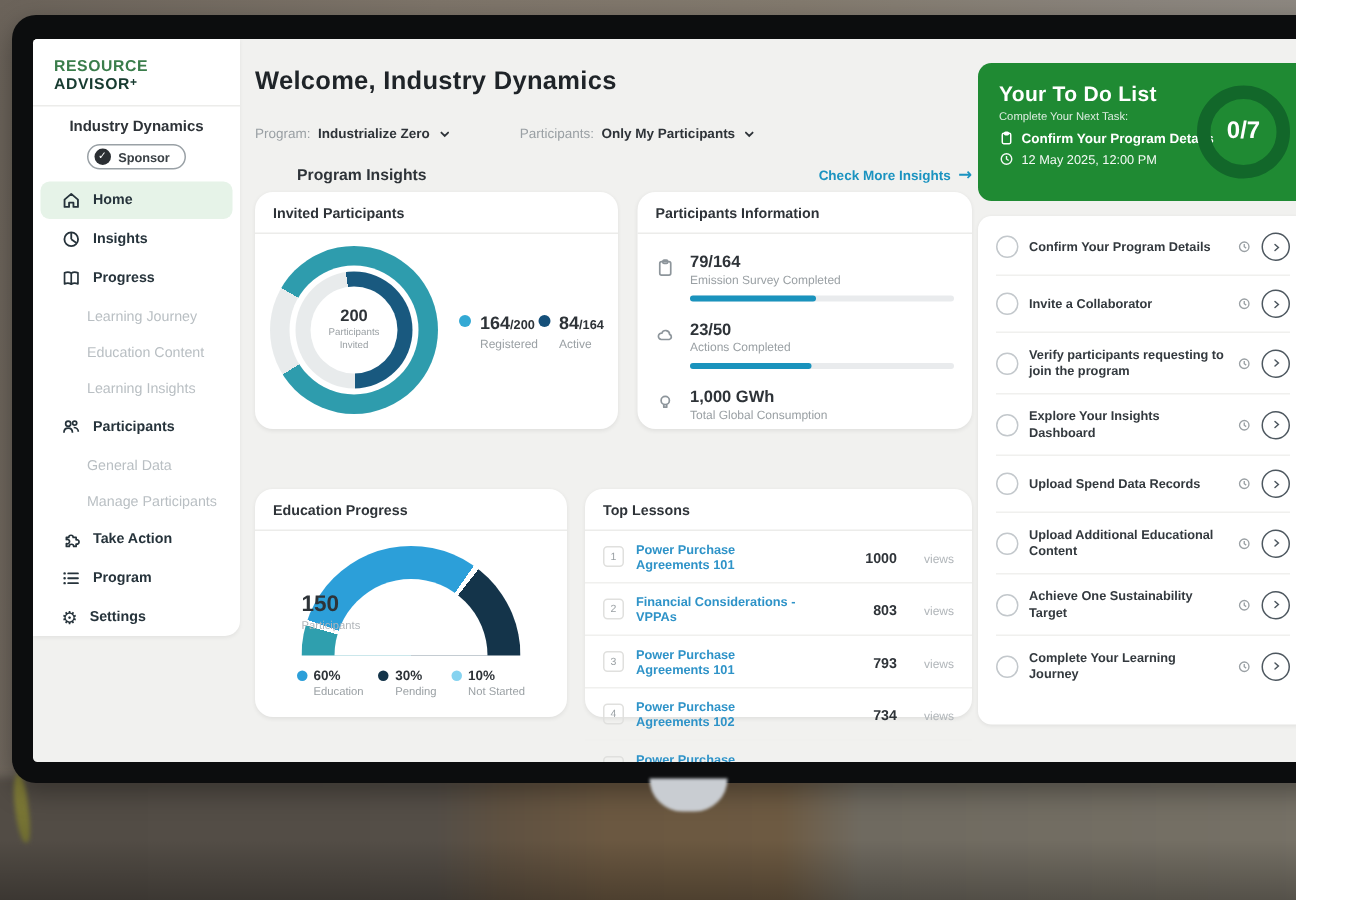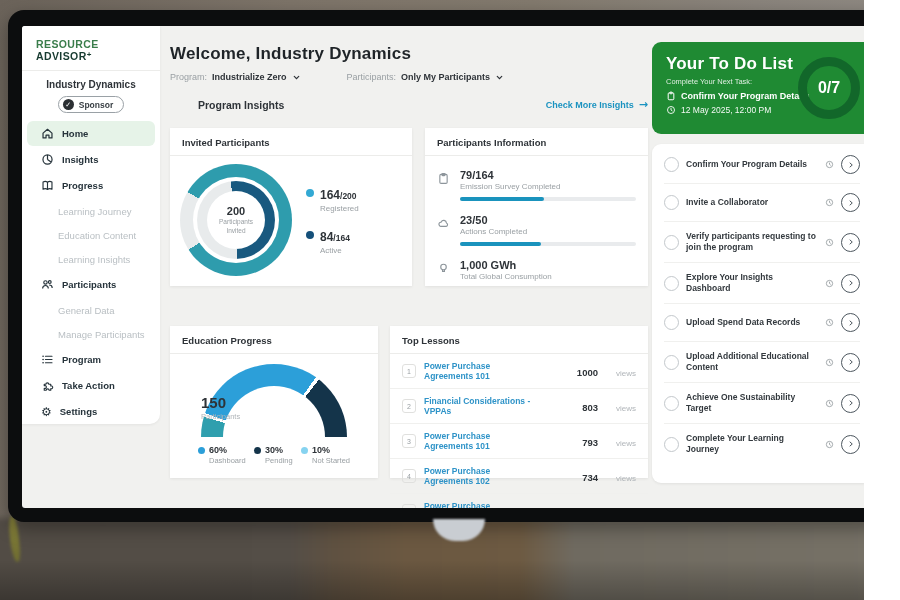--- a/index.html
+++ b/index.html
@@ -28,45 +28,45 @@
   .nav{margin-top:0;border-radius:26px;}
   .nav-item{display:flex;align-items:center;gap:8px;height:25px;padding:0 10px 0 14px;margin:1px 5px;border-radius:6px;font-size:9.5px;font-weight:700;color:#26333b;cursor:pointer;}
   .nav-item.active{background:#e6f3e8;}
   .nav-item svg{flex:none;}
   .nav-sub{height:24px;padding-left:36px;display:flex;align-items:center;font-size:9.5px;font-weight:500;color:#b9bfc3;cursor:pointer;}
   .uni-icon{font-family:"DejaVu Sans",sans-serif;font-size:12px;line-height:1;color:#26333b;}
 
   
   .main{position:absolute;left:148px;top:0;width:478px;height:482px;}
   .h1{margin-top:18px;font-size:17px;font-weight:800;color:#1f2428;letter-spacing:.2px;}
-  .filters{display:flex;gap:46px;margin-top:8px;align-items:center;}
+  .filters{display:flex;gap:46px;margin-top:20px;align-items:center;}
   .filter{display:flex;align-items:center;gap:5px;cursor:pointer;}
   .filter .flab{font-size:9px;color:#9aa0a4;}
   .filter .fval{font-size:9px;font-weight:700;color:#2e3338;}
   .sec-row{display:flex;align-items:center;justify-content:space-between;margin-top:16px;}
   .sec-title{font-size:10.5px;font-weight:800;color:#2e3338;margin-left:28px;}
   .tlink{display:flex;align-items:center;gap:5px;font-size:9px;font-weight:700;color:#1b93c0;cursor:pointer;}
   .tlink .arr{font-family:"DejaVu Sans",sans-serif;font-size:11px;}
-  .card{position:absolute;background:#fff;border-radius:0;box-shadow:0 1px 3px rgba(0,0,0,.07);}
+  .card{position:absolute;background:#fff;border-radius:12px;box-shadow:0 1px 3px rgba(0,0,0,.07);}
   .card-head{padding:9px 12px 7px;font-size:9.5px;font-weight:800;color:#2e3338;border-bottom:1px solid #ececea;}
   .card1{left:0;top:102px;width:242px;height:158px;}
   .card2{left:255px;top:102px;width:223px;height:158px;}
   .card3{left:0;top:300px;width:208px;height:152px;}
   .card4{left:220px;top:300px;width:258px;height:152px;}
 
   
   .card1-body{display:flex;align-items:center;gap:14px;padding:8px 10px;}
   .donut{position:relative;width:112px;height:112px;flex:none;}
   .d-outer{position:absolute;inset:0;border-radius:50%;background:conic-gradient(from 238deg,#e8ebec 0deg 62deg,#2e9cad 62deg 360deg);}
   .d-hole1{position:absolute;inset:13px;border-radius:50%;background:#fff;}
   .d-inner{position:absolute;inset:17px;border-radius:50%;background:conic-gradient(from 352deg,#19597f 0deg 187deg,#e8ebec 187deg 360deg);}
   .d-hole2{position:absolute;inset:27px;border-radius:50%;background:#fff;display:flex;flex-direction:column;align-items:center;justify-content:center;text-align:center;}
   .d-val{font-size:11px;font-weight:800;color:#2e3338;}
   .d-lab{font-size:6.5px;color:#9aa0a4;line-height:1.3;margin-top:1px;width:52px;}
-  .dleg{display:flex;flex-direction:column;gap:14px;}
+  .dleg{display:flex;flex-direction:row;}
   .dleg-item{display:flex;align-items:flex-start;gap:6px;}
   .dleg-dot{width:8px;height:8px;border-radius:50%;margin-top:4px;flex:none;}
   .dleg-val{font-size:12px;font-weight:800;color:#2e3338;}
   .dleg-tot{font-size:8.5px;font-weight:700;color:#2e3338;}
   .dleg-lab{font-size:8px;color:#9aa0a4;margin-top:1px;}
 
   
   .info-body{padding:6px 12px;}
   .info-row{display:flex;gap:9px;padding:7px 0 6px;}
   .info-icon{width:14px;padding-top:3px;color:#8d959b;flex:none;}
@@ -95,21 +95,21 @@
   .lesson-row{display:flex;align-items:center;gap:8px;padding:7px 12px;border-bottom:1px solid #f0f0ee;}
   .lesson-row:last-child{border-bottom:none;}
   .rank{width:12px;height:12px;border:1px solid #e0e0de;border-radius:3px;font-size:7px;color:#9aa0a4;display:flex;align-items:center;justify-content:center;flex:none;}
   .lesson-title{flex:1;font-size:8.5px;font-weight:700;color:#2e93c8;cursor:pointer;}
   .views-num{font-size:9.5px;font-weight:800;color:#2e3338;margin-left:40px;}
   .views-lab{font-size:8px;color:#b0b5b9;margin-left:18px;}
 
   
   .right-col{position:absolute;left:630px;top:16px;width:220px;}
   .green-card{position:relative;background:#1f8a33;border-radius:9px;padding:12px 12px 12px 14px;height:68px;color:#fff;}
-  .g-title{font-size:17px;font-weight:800;letter-spacing:.2px;}
+  .g-title{font-size:14px;font-weight:800;letter-spacing:.2px;}
   .g-sub{font-size:7.5px;opacity:.85;margin-top:3px;}
   .g-task{display:flex;align-items:center;gap:5px;font-size:9px;font-weight:800;margin-top:5px;}
   .g-time{display:flex;align-items:center;gap:5px;font-size:8.5px;margin-top:4px;opacity:.95;}
   .g-ring{position:absolute;right:12px;top:15px;width:44px;height:44px;border-radius:50%;border:9px solid #12672a;display:flex;align-items:center;justify-content:center;font-size:16px;font-weight:800;color:#fff;}
   .tasks-card{background:#fff;border-radius:9px;margin-top:10px;padding:2px 12px 6px;box-shadow:0 1px 3px rgba(0,0,0,.07);}
   .task-row{display:flex;align-items:center;gap:7px;padding:9px 0;border-bottom:1px solid #f0f0ee;}
   .task-check{width:13px;height:13px;border:1.4px solid #c3c8cc;border-radius:50%;flex:none;cursor:pointer;}
   .task-label{flex:1;font-size:8.5px;font-weight:600;color:#33393e;line-height:1.3;cursor:pointer;}
   .task-clock{color:#9aa0a4;flex:none;display:flex;}
   .task-go{width:17px;height:17px;border:1.4px solid #4d575f;border-radius:50%;display:flex;align-items:center;justify-content:center;flex:none;cursor:pointer;color:#4d575f;}
@@ -165,31 +165,31 @@
           <svg width="13" height="13" viewBox="0 0 16 16" fill="none" stroke="#26333b" stroke-width="1.4">
               <circle cx="5.5" cy="5.5" r="2.1"></circle>
               <circle cx="10.8" cy="5" r="1.7"></circle>
               <path d="M2 13 C2 10.6 3.6 9.2 5.5 9.2 C7.4 9.2 9 10.6 9 13 M10 8.6 C12 8.6 13.8 10 13.8 12.2"></path>
             </svg>
           <span>Participants</span>
         </div>
         <div class="nav-sub">General Data</div>
         <div class="nav-sub">Manage Participants</div>
         <div class="nav-item">
+          <svg width="13" height="13" viewBox="0 0 16 16" fill="none" stroke="#26333b" stroke-width="1.4" stroke-linejoin="round">
+              <path d="M4 6.5 h2 a1.8 1.8 0 1 1 3.6 0 H12 v2 a1.8 1.8 0 1 1 0 3.4 v2 H10 a1.8 1.8 0 1 0 -3.6 0 H4 v-2.4 a1.8 1.8 0 1 0 0 -3.2 Z"></path>
+            </svg>
+          <span>Take Action</span>
+        </div>
+        <div class="nav-item">
           <svg width="13" height="13" viewBox="0 0 16 16" fill="none" stroke="#26333b" stroke-width="1.5" stroke-linecap="round">
               <path d="M5.5 4 H13.5 M5.5 8 H13.5 M5.5 12 H13.5"></path>
               <path d="M2.5 4 H2.6 M2.5 8 H2.6 M2.5 12 H2.6" stroke-width="2"></path>
             </svg>
           <span>Program</span>
-        </div>
-        <div class="nav-item">
-          <svg width="13" height="13" viewBox="0 0 16 16" fill="none" stroke="#26333b" stroke-width="1.4" stroke-linejoin="round">
-              <path d="M4 6.5 h2 a1.8 1.8 0 1 1 3.6 0 H12 v2 a1.8 1.8 0 1 1 0 3.4 v2 H10 a1.8 1.8 0 1 0 -3.6 0 H4 v-2.4 a1.8 1.8 0 1 0 0 -3.2 Z"></path>
-            </svg>
-          <span>Take Action</span>
         </div>
         <div class="nav-item">
           <span class="uni-icon">⚙</span>
           <span>Settings</span>
         </div>
       </div>
     </div>
 
     <div class="main">
       <div class="h1">Welcome, Industry Dynamics</div>
@@ -314,21 +314,21 @@
             <div class="gauge-center">
               <div class="gauge-val">150</div>
               <div class="gauge-lab">Participants</div>
             </div>
           </div>
           <div class="gleg">
             <div class="gleg-item">
               <span class="gleg-dot" style="background:#2c9fd9"></span>
               <span>
                   <div class="gleg-pct">60%</div>
-                  <div class="gleg-lab">Dashboard</div>
+                  <div class="gleg-lab">Education</div>
                 </span>
             </div>
             <div class="gleg-item">
               <span class="gleg-dot" style="background:#14344a"></span>
               <span>
                   <div class="gleg-pct">30%</div>
                   <div class="gleg-lab">Pending</div>
                 </span>
             </div>
             <div class="gleg-item">

